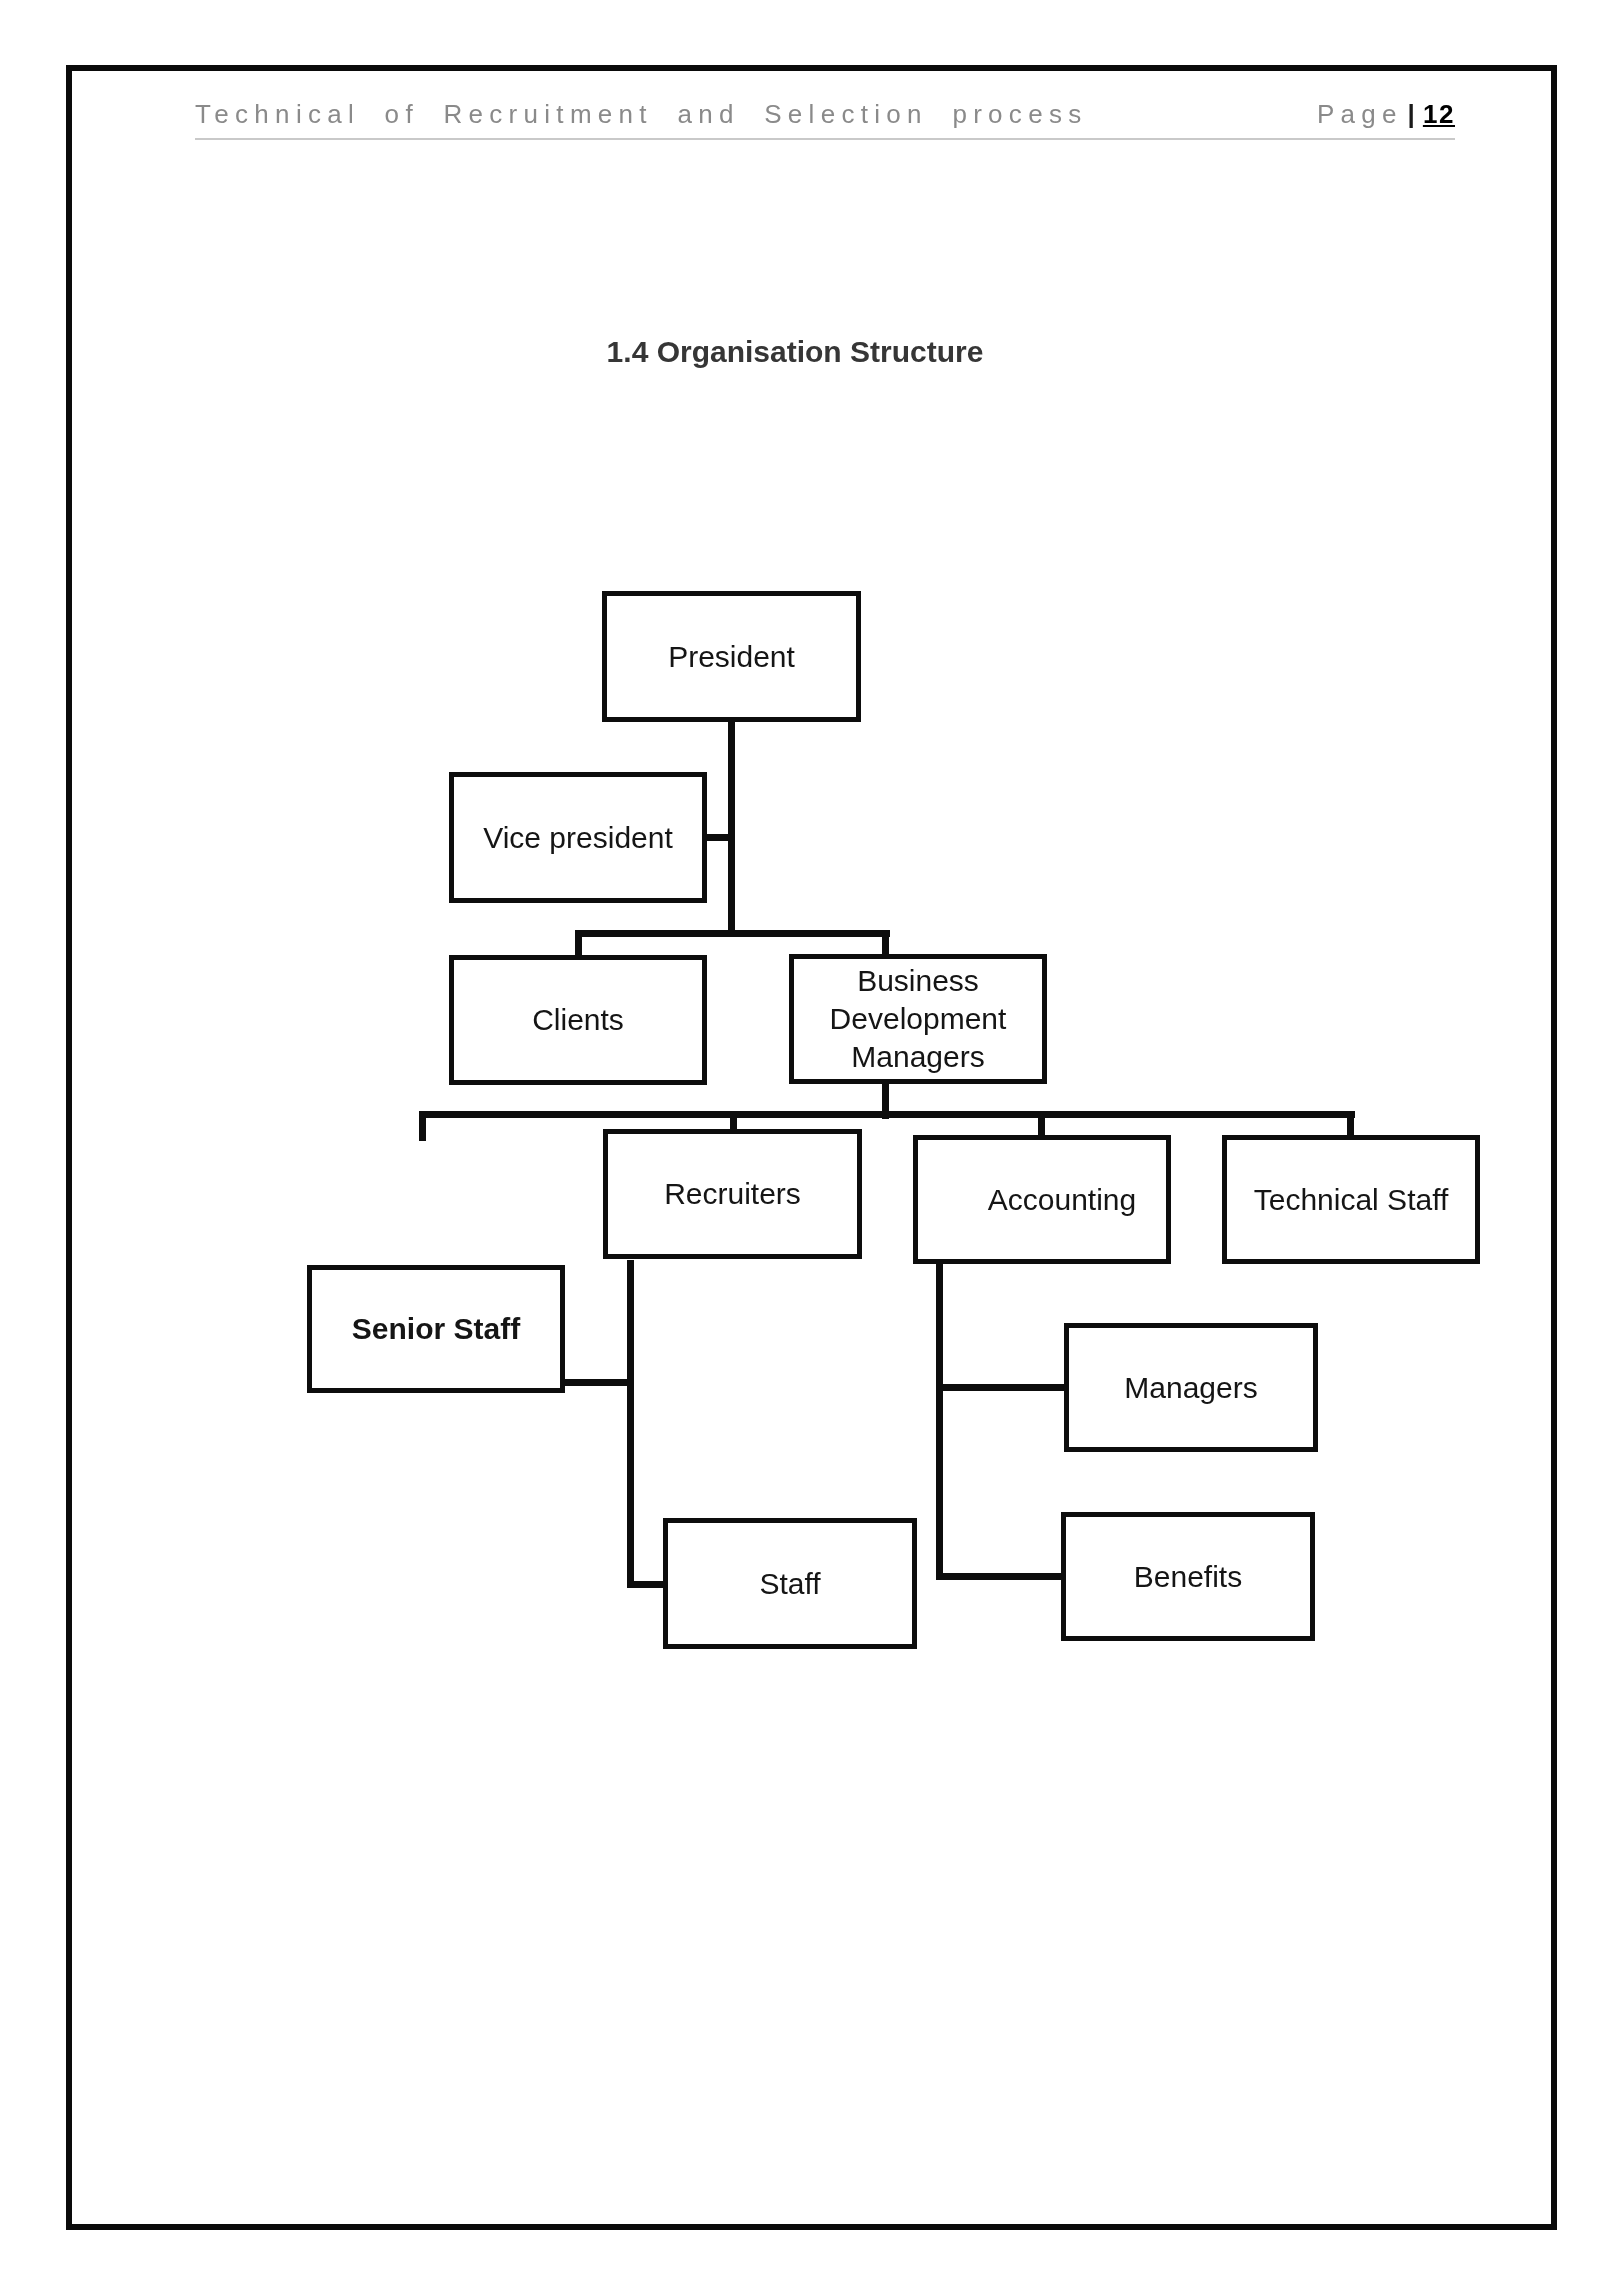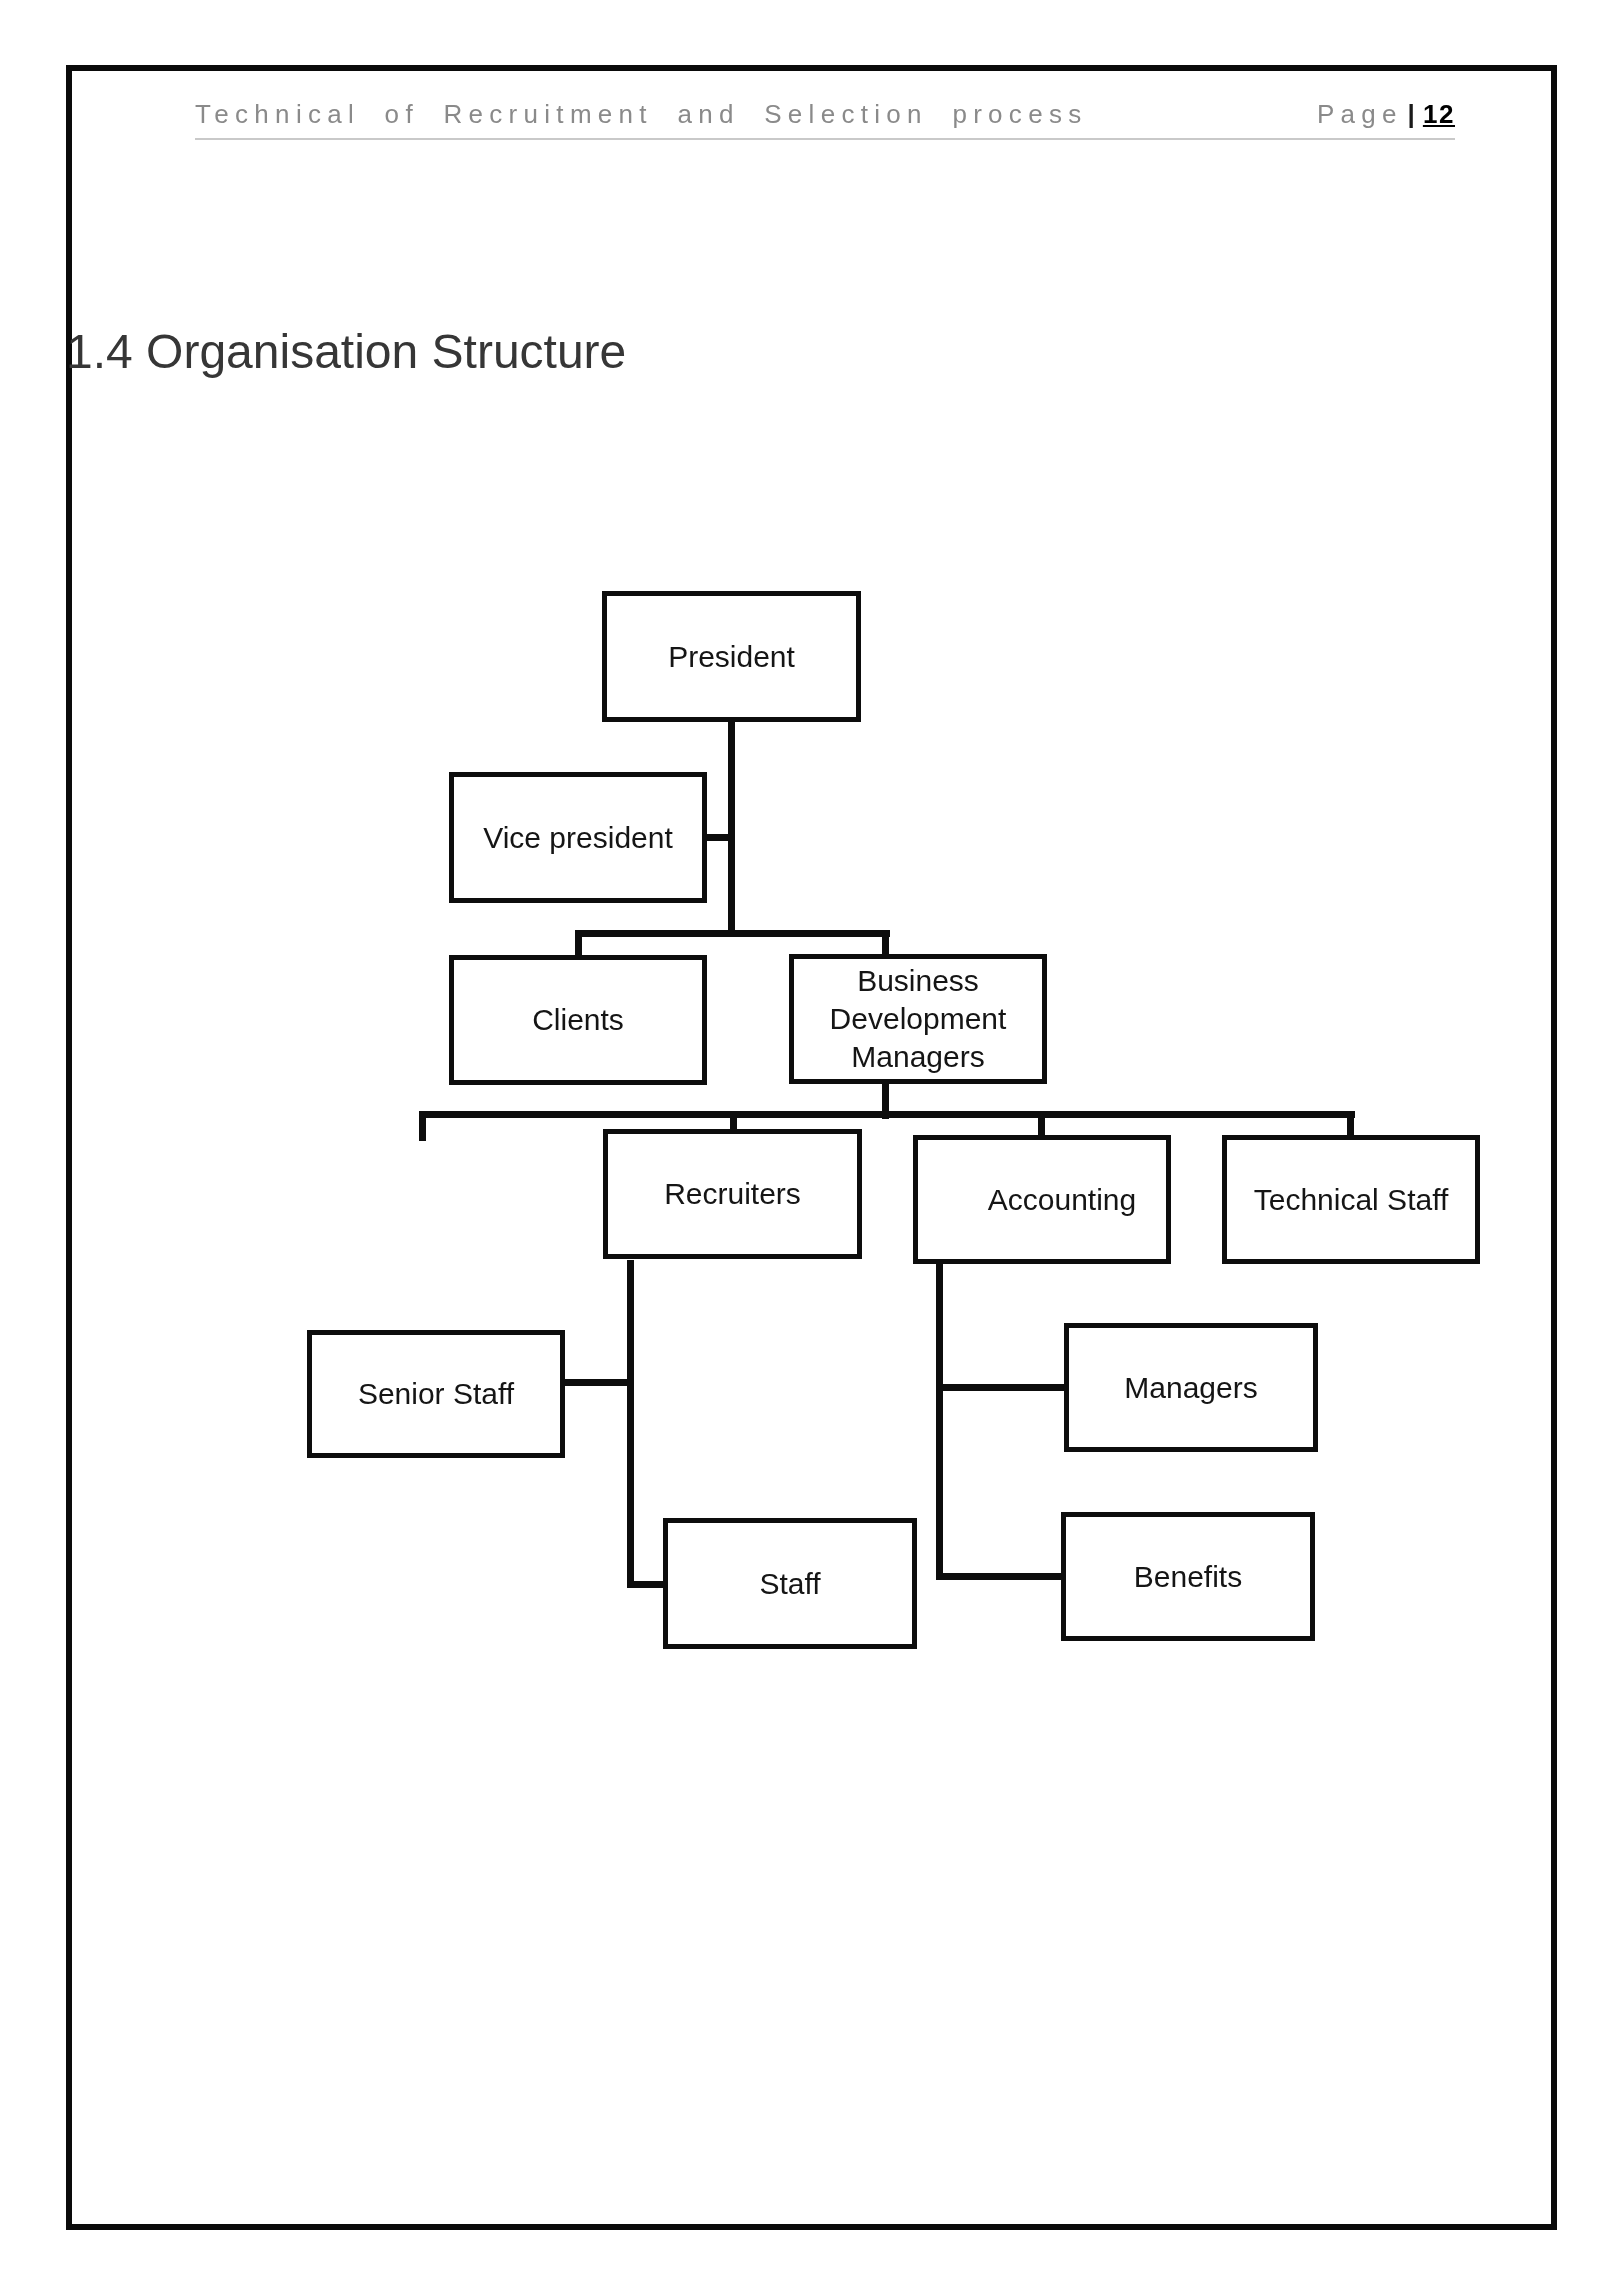--- a/index.html
+++ b/index.html
@@ -17,21 +17,21 @@
     display:flex;justify-content:space-between;align-items:flex-end;
     padding-bottom:8px;
     color:#8a8a8a;font-size:26px;letter-spacing:6.3px;word-spacing:11px;
     white-space:nowrap;
   }
   .h-page{display:inline-flex;align-items:flex-end;}
   .h-sep{color:#1a1a1a;font-weight:bold;letter-spacing:0;margin:0 8px 0 4.8px;}
   .h-num{color:#000000;font-weight:bold;letter-spacing:1.6px;text-decoration:underline;}
   .title{
     position:absolute;left:66px;top:320px;width:1458px;margin:0;
-    text-align:left;font-size:48px;line-height:63px;font-weight:normal;color:#363636;
+    text-align:center;font-size:30px;line-height:63px;font-weight:bold;color:#363636;
   }
   #diagram{position:absolute;left:0;top:0;width:1623px;height:2295px;}
   .node{
     position:absolute;box-sizing:border-box;border:5.5px solid #0d0d0d;background:#ffffff;
     display:flex;align-items:center;justify-content:center;text-align:center;
     font-size:30px;line-height:1.26;color:#151515;white-space:pre-line;
   }
   .seg{position:absolute;background:#0d0d0d;}
 </style>
 </head>
@@ -71,19 +71,19 @@
       <div class="seg" style="left: 936px; top: 1573px; width: 128px; height: 7.1px;"></div>
       <div class="node" style="left: 602px; top: 591px; width: 259px; height: 131px;">President</div>
       <div class="node" style="left: 449px; top: 772px; width: 258px; height: 131px;">Vice president</div>
       <div class="node" style="left: 449px; top: 955px; width: 258px; height: 130px;">Clients</div>
       <div class="node" style="left: 757px; top: 954px; width: 258px; height: 130px; margin-left: 32px;">Business
 Development
 Managers</div>
       <div class="node" style="left: 603px; top: 1129px; width: 259px; height: 130px;">Recruiters</div>
       <div class="node" style="left: 913px; top: 1135px; width: 258px; height: 129px; padding-left: 40px;">Accounting</div>
       <div class="node" style="left: 1222px; top: 1135px; width: 258px; height: 129px;">Technical Staff</div>
-      <div class="node" style="left: 307px; top: 1330px; width: 258px; height: 128px;">Senior Staff</div>
+      <div class="node" style="left: 307px; top: 1265px; width: 258px; height: 128px; font-weight: bold;">Senior Staff</div>
       <div class="node" style="left: 663px; top: 1518px; width: 254px; height: 131px;">Staff</div>
       <div class="node" style="left: 1064px; top: 1323px; width: 254px; height: 129px;">Managers</div>
       <div class="node" style="left: 1061px; top: 1512px; width: 254px; height: 129px;">Benefits</div>
     </div>
 </div>
 
 
 </body></html>

